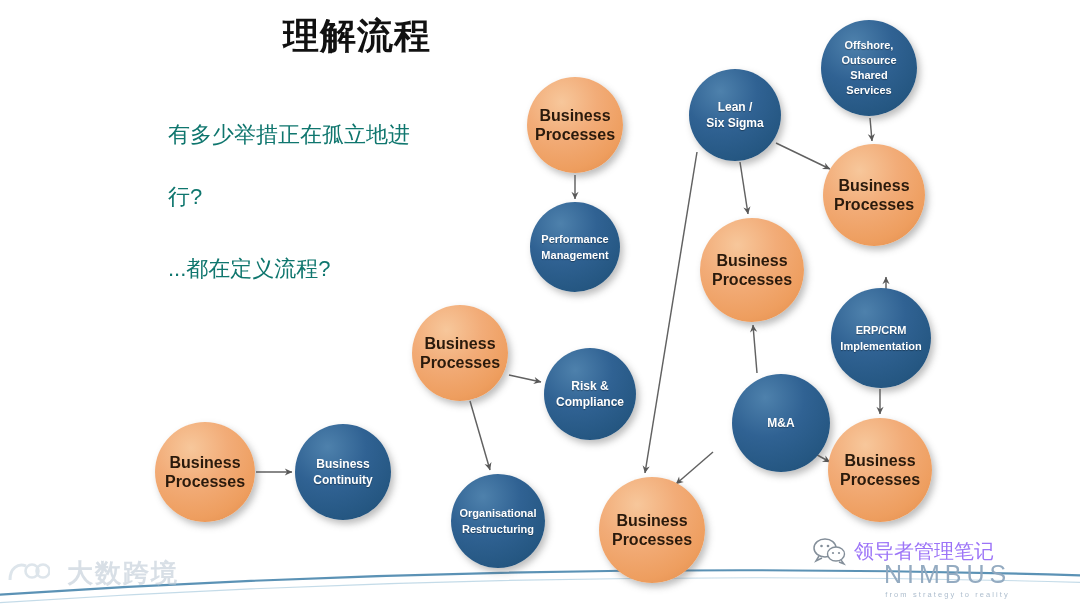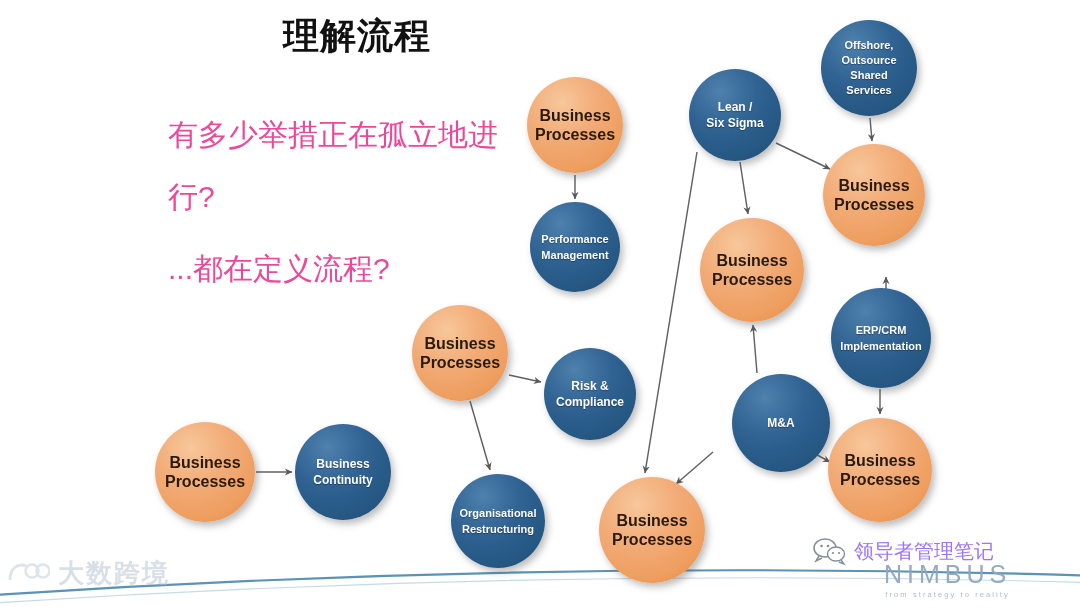--- a/index.html
+++ b/index.html
@@ -25,22 +25,22 @@
     letter-spacing: 1px;
     line-height: 1.2;
     white-space: nowrap;
   }
 
   
   #body-text {
     position: absolute;
     left: 168px; top: 104px;
     width: 400px;
-    color: #ec4899;
-    font-size: 30px;
+    color: #0f766e;
+    font-size: 22px;
     line-height: 62px;
     z-index: 1;
   }
   #body-text .line { white-space: nowrap; }
   #body-text .line.gap { margin-top: 10px; }
 
   
   #sweep {
     position: absolute;
     left: -20px; top: 520px;
@@ -84,21 +84,21 @@
     background: radial-gradient(circle at 34% 24%, #4E81AC 0%, #306293 40%, #255782 75%, #1E4A70 100%);
     color: #FFFFFF;
     font-weight: bold;
     text-shadow: 0 1px 1px rgba(0,0,0,0.35);
   }
 
   
   #wm-left {
     position: absolute;
     left: 8px; top: 556px;
-    display: flex; align-items: center; gap: 8px;
+    display: flex; align-items: center; gap: 17px;
     z-index: 4;
     opacity: 0.55;
   }
   #wm-left .wm-text {
     font-size: 26px;
     font-weight: bold;
     color: #B9C6D2;
     letter-spacing: 2px;
   }
 

